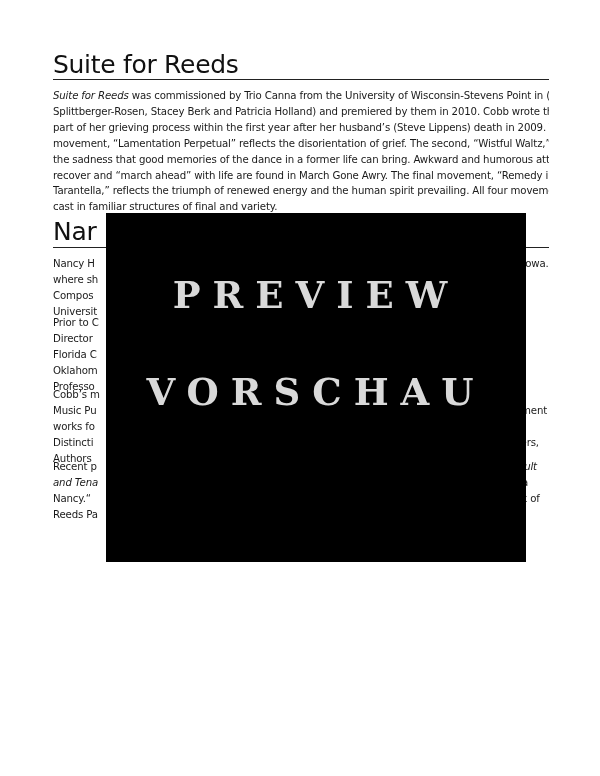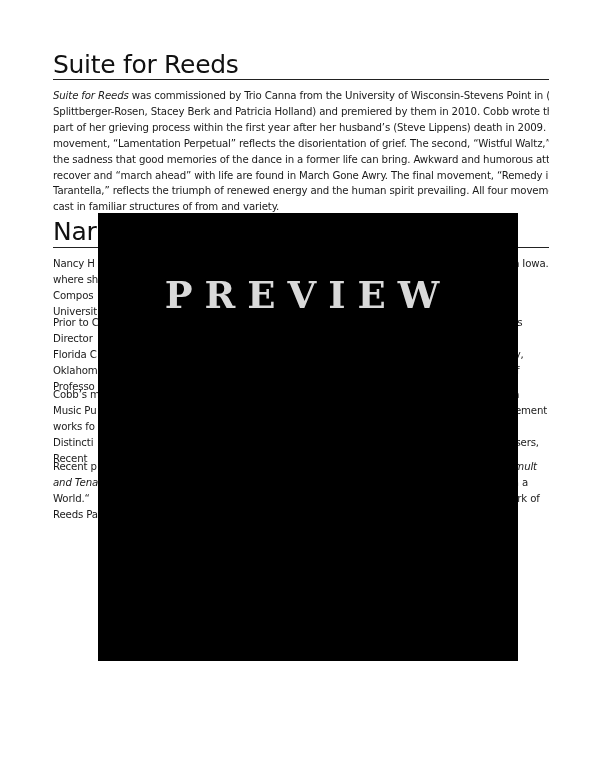--- a/index.html
+++ b/index.html
@@ -22,21 +22,21 @@
     .para em { font-style: italic; }
     .p1 { top: 88px; }
     .sec2-title { position: absolute; top: 217px; left: 0; }
     .sec2-rule { position: absolute; top: 247px; left: 0; }
     .p2 { top: 256px; }
     .p3 { top: 315px; }
     .p4 { top: 387px; }
     .p5 { top: 459px; }
     .line { display: block; white-space: nowrap; overflow: hidden; }
     .overlay {
-      position: absolute; left: 98px; top: 213px; width: 420px; height: 448px;
+      position: absolute; left: 106px; top: 213px; width: 420px; height: 349px;
       background: #000;
     }
     .wm {
       position: absolute; left: 0; width: 420px; text-align: center;
       font-family: "DejaVu Serif", serif; font-weight: bold; color: #d9d9d9;
       font-size: 37px; letter-spacing: 12px;
     }
     .wm1 { top: 60px; }
     .wm2 { top: 157px; }
     .wm3 { top: 255px; }
@@ -49,21 +49,21 @@
   <div class="rule sec1-rule"></div>
 
   <div class="para p1">
     <span class="line"><em>Suite for Reeds</em><span> was commissioned by Trio Canna from the University of Wisconsin-Stevens Point in (Andrea</span></span>
     <span class="line">Splittberger-Rosen, Stacey Berk and Patricia Holland) and premiered by them in 2010.  Cobb wrote the work as</span>
     <span class="line">part of her grieving process within the first year after her husband’s (Steve Lippens) death in 2009.  The first</span>
     <span class="line">movement, “Lamentation Perpetual” reflects the disorientation of grief.  The second, “Wistful Waltz,” depicts</span>
     <span class="line">the sadness that good memories of the dance in a former life can bring.  Awkward and humorous attempts to</span>
     <span class="line">recover and “march ahead” with life are found in March Gone Awry.   The final movement, “Remedy in</span>
     <span class="line">Tarantella,” reflects the triumph of renewed energy and the human spirit prevailing.  All four movements are</span>
-    <span class="line">cast in familiar structures of from and variety.</span>
+    <span class="line">cast in familiar structures of final and variety.</span>
   </div>
 
   <h1 class="sec2-title">Nar</h1>
   <div class="rule sec2-rule"></div>
 
   <div class="para p2">
     <div style="position:absolute;left:0;top:0;">
       <span class="line">Nancy H</span>
       <span class="line">where sh</span>
       <span class="line">Compos</span>
@@ -91,40 +91,41 @@
       <span class="line">t of</span>
     </div>
   </div>
 
   <div class="para p4">
     <div style="position:absolute;left:0;top:0;">
       <span class="line">Cobb’s m</span>
       <span class="line">Music Pu</span>
       <span class="line">works fo</span>
       <span class="line">Distincti</span>
-      <span class="line">Recent</span>
+      <span class="line">Authors</span>
     </div>
     <div style="position:absolute;left:450px;top:0;width:70px;">
       <span class="line">ara</span>
       <span class="line">ovement</span>
       <span class="line">l</span>
       <span class="line">posers,</span>
     </div>
   </div>
 
   <div class="para p5">
     <div style="position:absolute;left:0;top:0;">
       <span class="line">Recent p</span>
       <span class="line"><em>and Tena</em></span>
-      <span class="line">World.“</span>
+      <span class="line">Nancy.“</span>
       <span class="line">Reeds Pa</span>
     </div>
     <div style="position:absolute;left:450px;top:0;width:70px;">
       <span class="line"><em>Tumult</em></span>
       <span class="line">am a</span>
       <span class="line">work of</span>
     </div>
   </div>
 </div>
 
 <div class="overlay">
   <div class="wm wm1">PREVIEW</div>
+  <div class="wm wm2">VORSCHAU</div>
 </div>
 
 </body></html>

